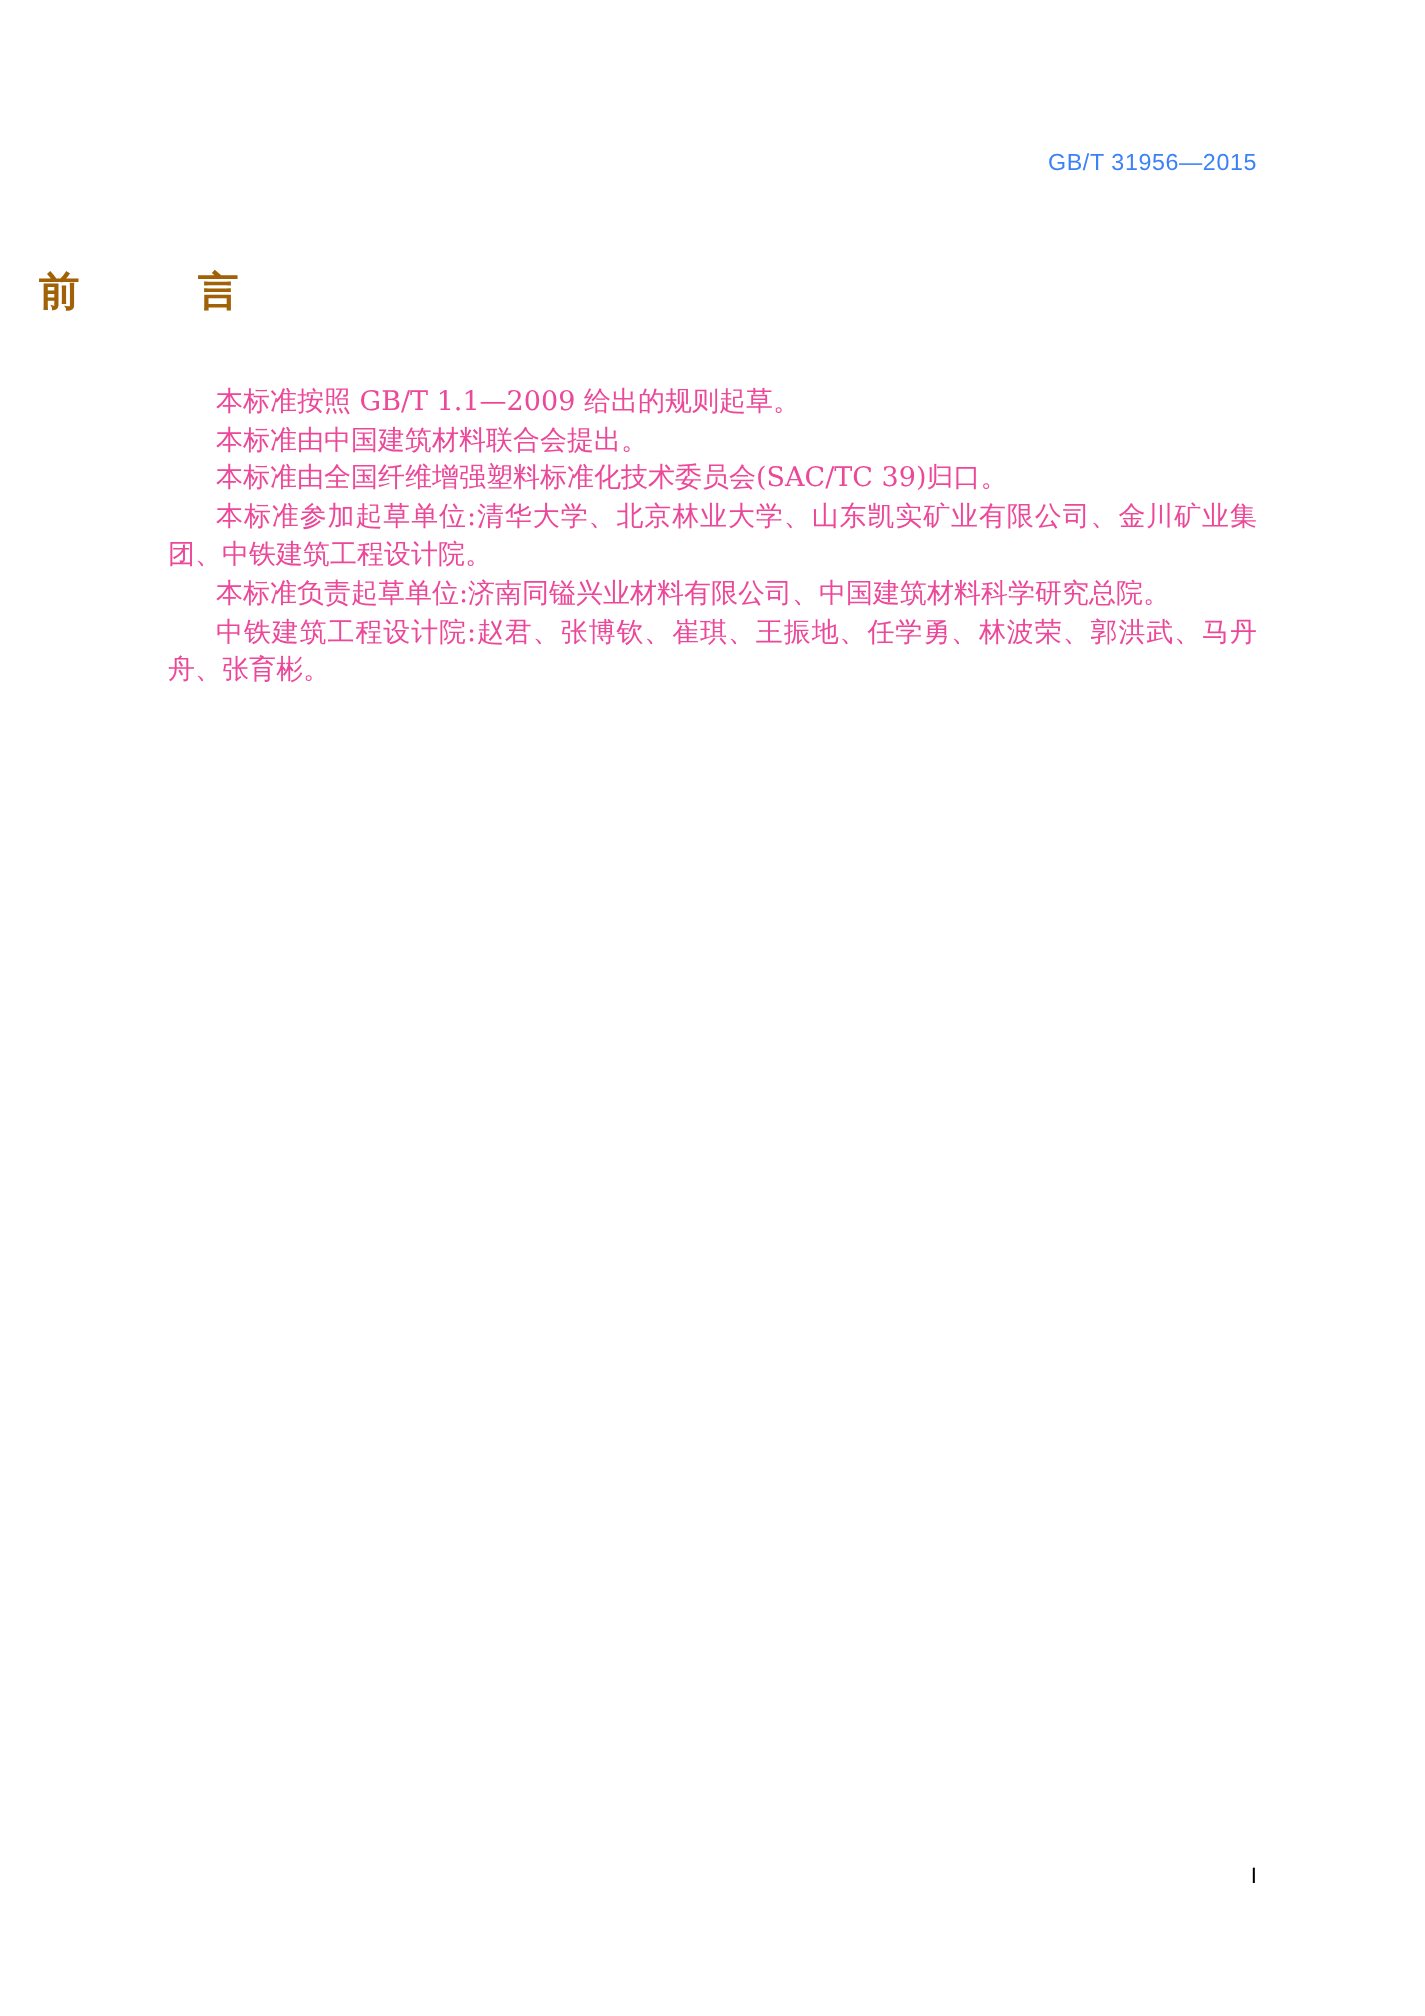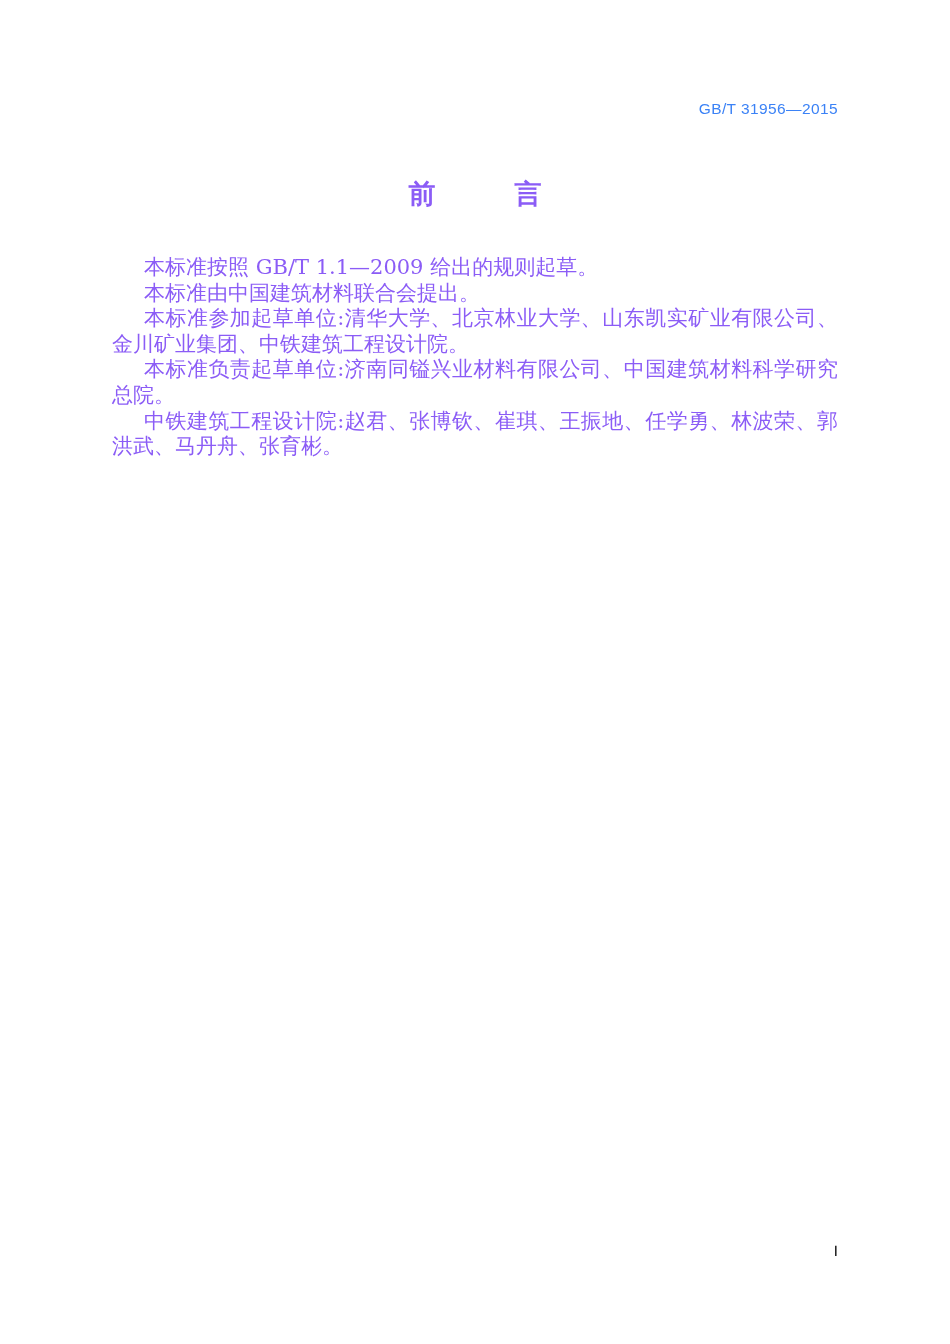--- a/index.html
+++ b/index.html
@@ -34,37 +34,36 @@
     font-weight: 500;
     color: #3b82f6;
     white-space: nowrap;
   }
 
   .doc-title {
     position: absolute;
     top: 176px;
     left: 0;
     width: 950px;
-    text-align: center;
     font-family: "DejaVu Sans", "Liberation Sans", sans-serif;
     font-weight: bold;
     font-size: 27px;
     letter-spacing: 26px;
     text-indent: 26px;
-    color: #8b5cf6;
+    color: #a16207;
   }
 
   .body-block {
     position: absolute;
     top: 255px;
     left: 112px;
     width: 726px;
-    font-size: 21px;
+    font-size: 18px;
     line-height: 25.6px;
-    color: #8b5cf6;
+    color: #ec4899;
   }
 
   .para {
     margin: 0;
     text-indent: 32px;
     text-align: justify;
     text-justify: inter-ideograph;
     word-break: break-all;
   }
 
@@ -82,20 +81,21 @@
 
 <div class="page">
 
   <div class="header-std">GB/T 31956—2015</div>
 
   <div class="doc-title">前　言</div>
 
   <div class="body-block">
     <p class="para">本标准按照 GB/T 1.1—2009 给出的规则起草。</p>
     <p class="para">本标准由中国建筑材料联合会提出。</p>
+    <p class="para">本标准由全国纤维增强塑料标准化技术委员会(SAC/TC 39)归口。</p>
     <p class="para">本标准参加起草单位:清华大学、北京林业大学、山东凯实矿业有限公司、金川矿业集团、中铁建筑工程设计院。</p>
     <p class="para">本标准负责起草单位:济南同镒兴业材料有限公司、中国建筑材料科学研究总院。</p>
     <p class="para">中铁建筑工程设计院:赵君、张博钦、崔琪、王振地、任学勇、林波荣、郭洪武、马丹舟、张育彬。</p>
   </div>
 
   <div class="page-number">Ⅰ</div>
 
 </div>
 
 </body></html>

